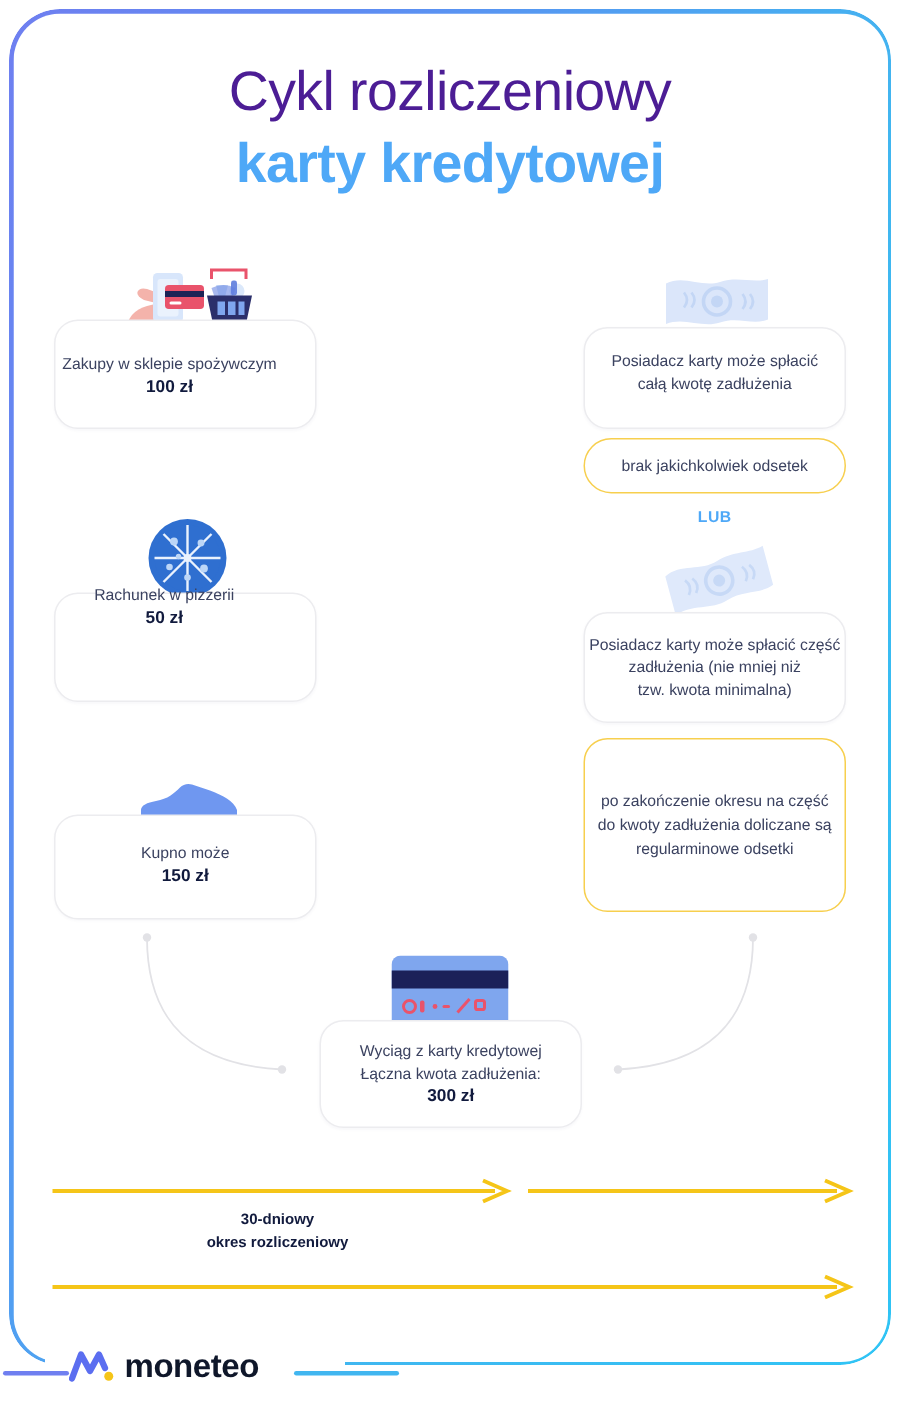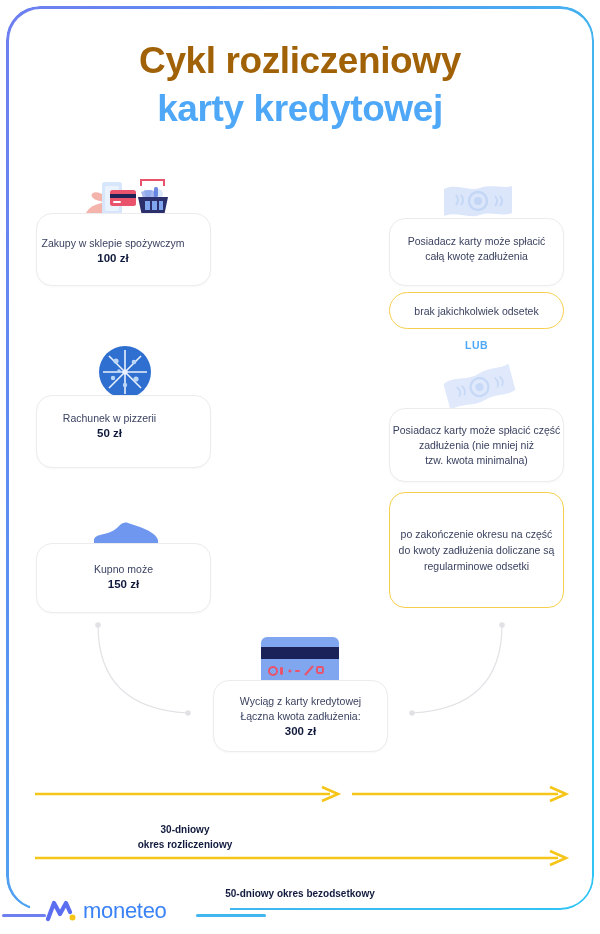--- a/index.html
+++ b/index.html
@@ -31,21 +31,21 @@
     left: 30px; top: 896px;
     width: 200px; height: 38px;
     background: #ffffff;
   }
 
   #canvas { position: absolute; left: 0; top: 0; width: 600px; height: 934px; }
 
   
   .title-wrap { position: absolute; left: 0; top: 38px; width: 600px; text-align: center; }
   .title-l1 {
-    font-size: 37px; font-weight: 700; color: #a16207;
+    font-size: 37px; font-weight: 400; color: #4c1d95;
     letter-spacing: -0.4px; line-height: 46px;
   }
   .title-l2 {
     font-size: 37px; font-weight: 700; color: #4ea8f7;
     letter-spacing: -0.4px; line-height: 50px;
   }
 
   
   .card {
     position: absolute;
@@ -76,27 +76,27 @@
     position: absolute; width: 100%; text-align: center;
     font-size: 10.5px; font-weight: 700; color: #4ea8f7; letter-spacing: 0.4px;
   }
 
   
   .icon { position: absolute; }
 
   
   .tl-label {
     position: absolute; text-align: center;
-    font-size: 10px; font-weight: 700; color: #111a3d; line-height: 15px; margin-top: 16px;
+    font-size: 10px; font-weight: 700; color: #111a3d; line-height: 15px;
   }
 
   
   #logo { position: absolute; left: 46px; top: 898px; display: flex; align-items: center; gap: 7px; }
   #logo-text {
-    font-size: 22px; color: #3b82f6; letter-spacing: -0.3px; font-weight: 400;
+    font-size: 22px; color: #0f172a; letter-spacing: -0.3px; font-weight: 700;
   }
   .logo-rule { position: absolute; height: 2.5px; border-radius: 2px; }
 </style>
 </head>
 <body>
 
 <div id="canvas">
 
   <div id="frame"></div>
   <div id="frame-gap"></div>
@@ -151,21 +151,21 @@
         <circle cx="36" cy="17" r="2.3"></circle>
       <circle cx="15" cy="33" r="2.2"></circle>
         <circle cx="38" cy="34" r="2.6"></circle>
       <circle cx="27" cy="40" r="2.2"></circle>
         <circle cx="21" cy="26" r="1.8"></circle>
     </g>
     <circle cx="27" cy="27" r="2.6" fill="#eaf2fd"></circle>
   </svg>
 
   <div class="card" style="left:36px; top:395px; width:175px; height:73px;"></div>
-  <div class="card-txt" style="left:36px; top:411px; width:147px;">
+  <div class="card-txt" style="left:36px; top:390px; width:147px;">
     <span>Rachunek w pizzerii</span>
     <span class="amt">50 zł</span>
   </div>
 
   <svg class="icon" style="left:90px; top:518px;" width="72" height="36" viewBox="0 0 72 36">
     <path d="M4 26 L4 22 C4 19 8 17 14 16 C22 14.6 26 11 30 7 C32 5 35 4 38 5 L50 9 C58 12 66 16 68 22 L68 26 Z" fill="#6f97f0"></path>
     <path d="M4 26 L68 26 L68 30 C68 31.6 66.6 33 65 33 L7 33 C5.4 33 4 31.6 4 30 Z" fill="#20246b"></path>
     <path d="M30 26 L40 26 L38 31 L30 31 Z" fill="#20246b" opacity="0.45"></path>
   </svg>
 
@@ -261,21 +261,20 @@
     <line x1="35" y1="78" x2="558" y2="78" stroke="#f5c518" stroke-width="2.6"></line>
     <path d="M550 71 L566 78 L550 85" fill="none" stroke="#f5c518" stroke-width="2.6" stroke-linejoin="miter"></path>
   </svg>
 
   <div class="tl-label" style="left:60px; top:806px; width:250px;">
     <span>30-dniowy</span><br>
     <span>okres rozliczeniowy</span>
   </div>
 
 
-  <div class="tl-label" style="left:60px; top:870px; width:480px;">50-dniowy okres bezodsetkowy</div>
 
   <div class="logo-rule" style="left:2px; top:914px; width:44px; background:#6f7ff0;"></div>
   <div class="logo-rule" style="left:196px; top:914px; width:70px; background:#41b6f0;"></div>
 
   <div id="logo">
     <svg width="30" height="24" viewBox="0 0 30 24">
       <path d="M2 20 L8 4 L14 15 L20 4 L24 13" fill="none" stroke="#5b6ef0" stroke-width="4.2" stroke-linecap="round" stroke-linejoin="round"></path>
       <circle cx="26.5" cy="18.5" r="3" fill="#f5c518"></circle>
     </svg>
     <span id="logo-text">moneteo</span>

